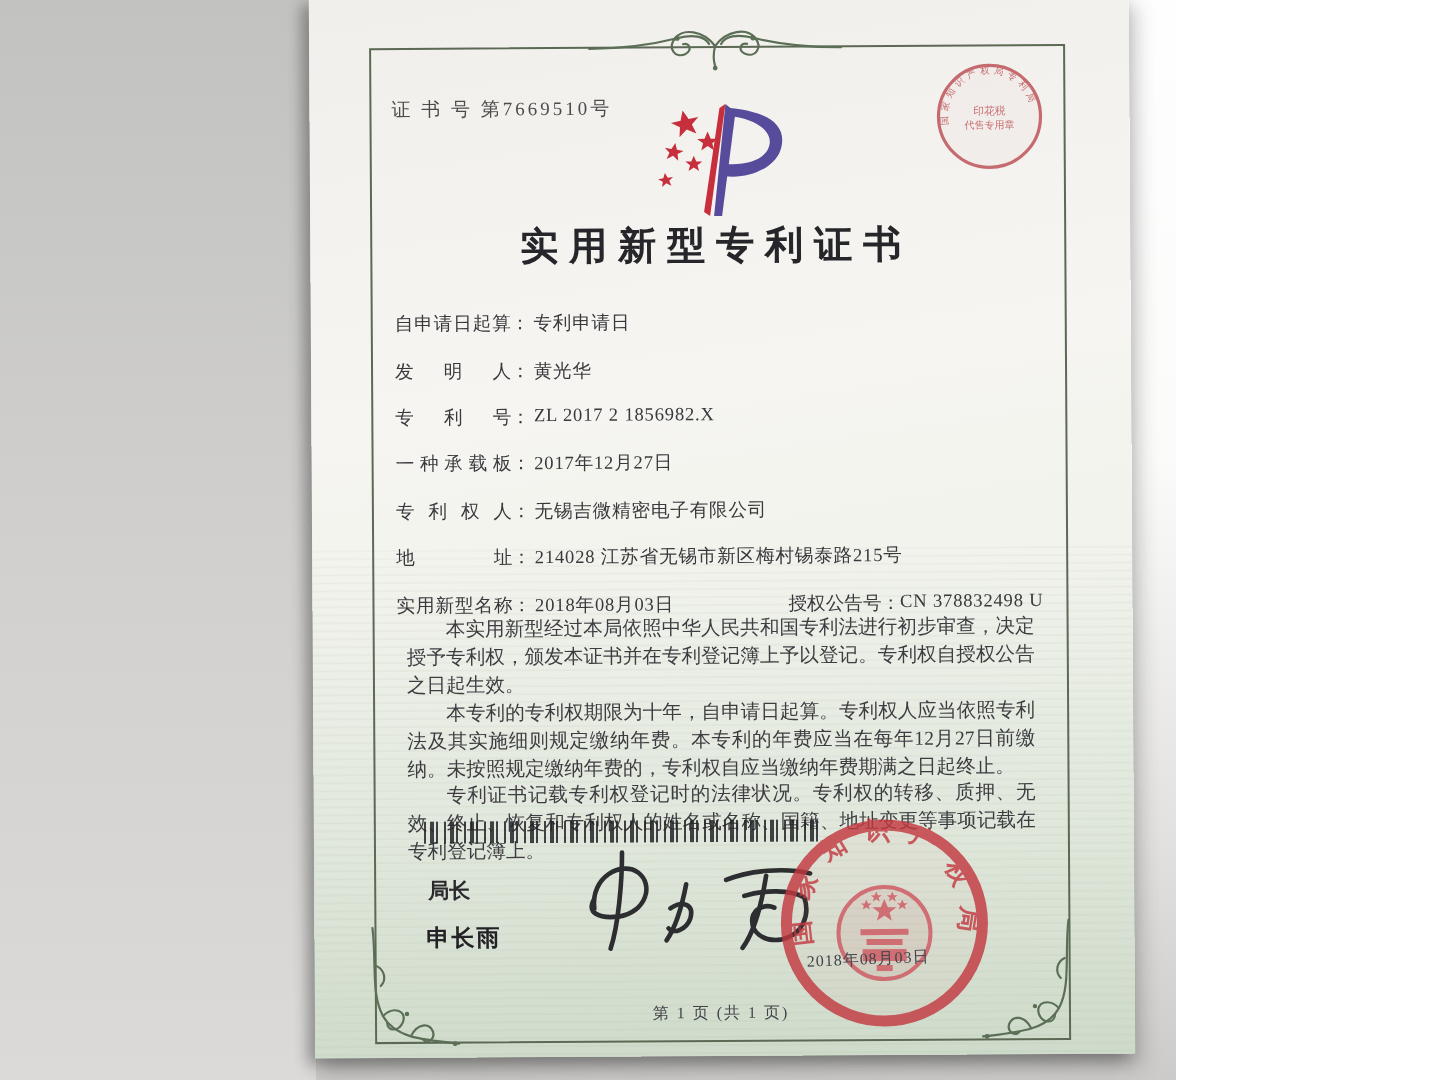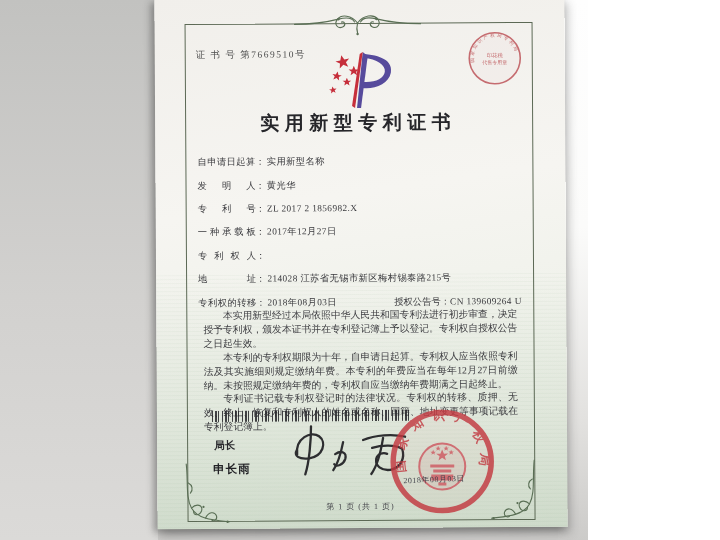--- a/index.html
+++ b/index.html
@@ -136,54 +136,55 @@
         <text x="28" y="34" text-anchor="middle" font-size="5" fill="#b8464c">代售专用章</text>
       </g>
     </svg>
 
     <div class="title">实用新型专利证书</div>
 
     <div class="fields">
       <div class="frow">
         <span class="flabel">自申请日起算</span>
           <span class="fcolon">：</span>
-          <span class="fvalue">实用新型名称</span>
+          <span class="fvalue">专利申请日</span>
       </div>
       <div class="frow">
         <span class="flabel">发明人</span>
           <span class="fcolon">：</span>
           <span class="fvalue">黄光华</span>
       </div>
       <div class="frow">
         <span class="flabel">专利号</span>
           <span class="fcolon">：</span>
           <span class="fvalue">ZL 2017 2 1856982.X</span>
       </div>
       <div class="frow">
         <span class="flabel">一种承载板</span>
           <span class="fcolon">：</span>
           <span class="fvalue">2017年12月27日</span>
       </div>
       <div class="frow">
         <span class="flabel">专利权人</span>
           <span class="fcolon">：</span>
+          <span class="fvalue">无锡吉微精密电子有限公司</span>
       </div>
       <div class="frow">
         <span class="flabel">地址</span>
           <span class="fcolon">：</span>
           <span class="fvalue">214028 江苏省无锡市新区梅村锡泰路215号</span>
       </div>
       <div class="frow">
-        <span class="flabel">专利权的转移</span>
+        <span class="flabel">实用新型名称</span>
           <span class="fcolon">：</span>
           <span class="fvalue">2018年08月03日</span>
         <span class="grant-no">
           <span>授权公告号</span>
             <span>：</span>
-            <span class="fvalue">CN 139609264 U</span>
+            <span class="fvalue">CN 378832498 U</span>
         </span>
       </div>
     </div>
 
     <div class="body-text">
       <p>本实用新型经过本局依照中华人民共和国专利法进行初步审查，决定授予专利权，颁发本证书并在专利登记簿上予以登记。专利权自授权公告之日起生效。</p>
       <p>本专利的专利权期限为十年，自申请日起算。专利权人应当依照专利法及其实施细则规定缴纳年费。本专利的年费应当在每年12月27日前缴纳。未按照规定缴纳年费的，专利权自应当缴纳年费期满之日起终止。</p>
       <p>专利证书记载专利权登记时的法律状况。专利权的转移、质押、无效、终止、恢复和专利权人的姓名或名称、国籍、地址变更等事项记载在专利登记簿上。</p>
     </div>
 

